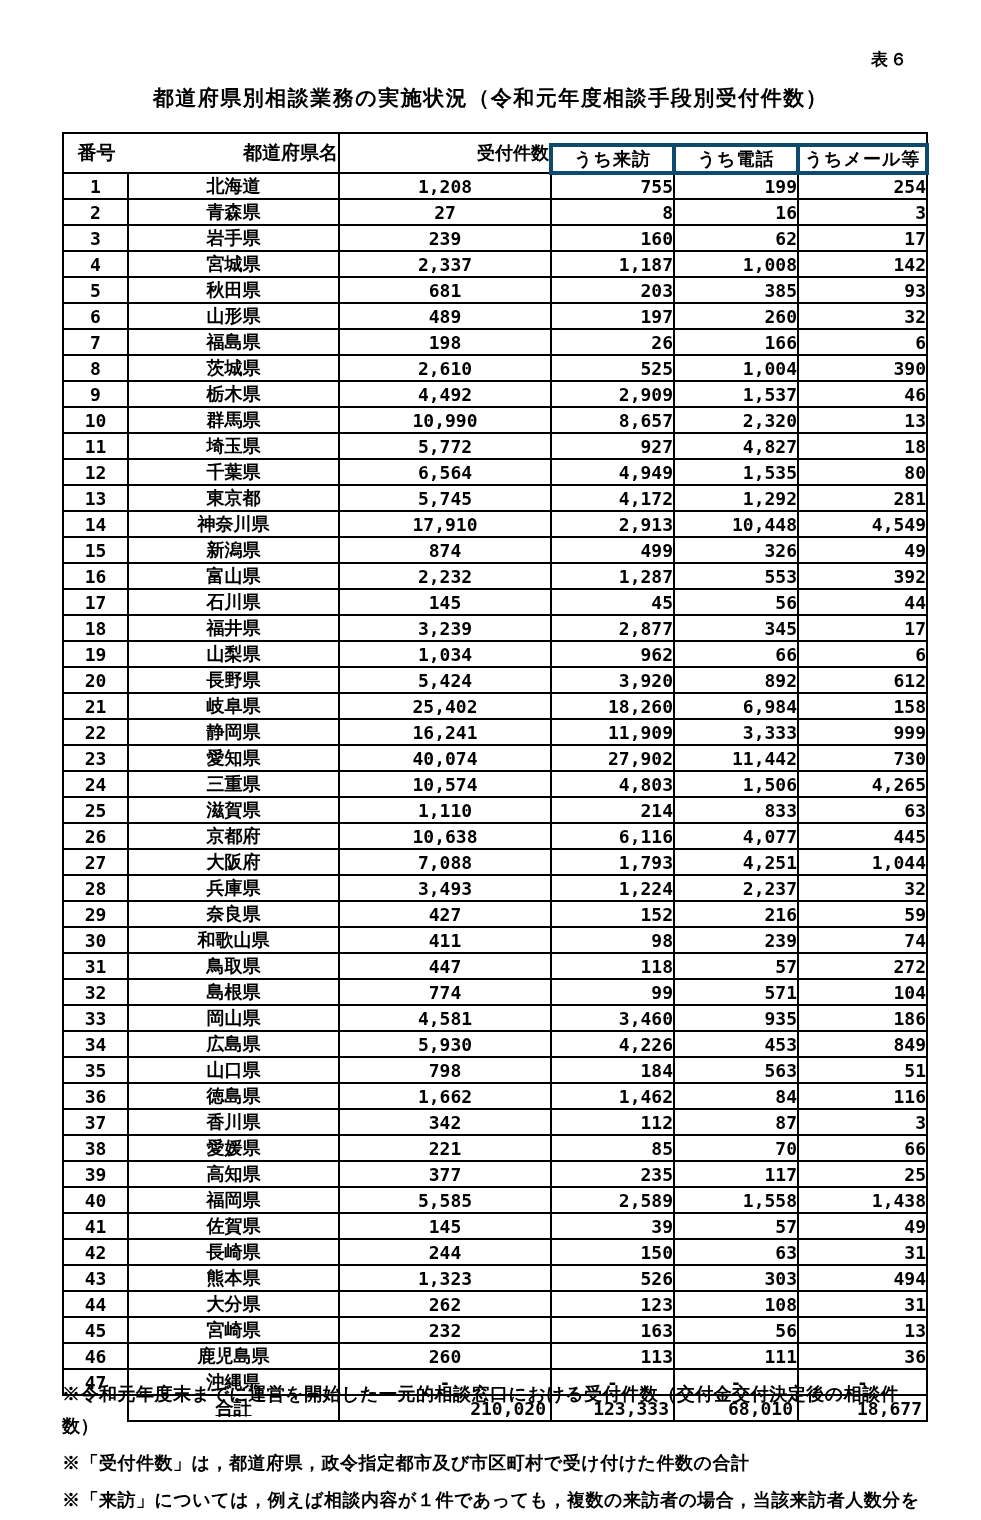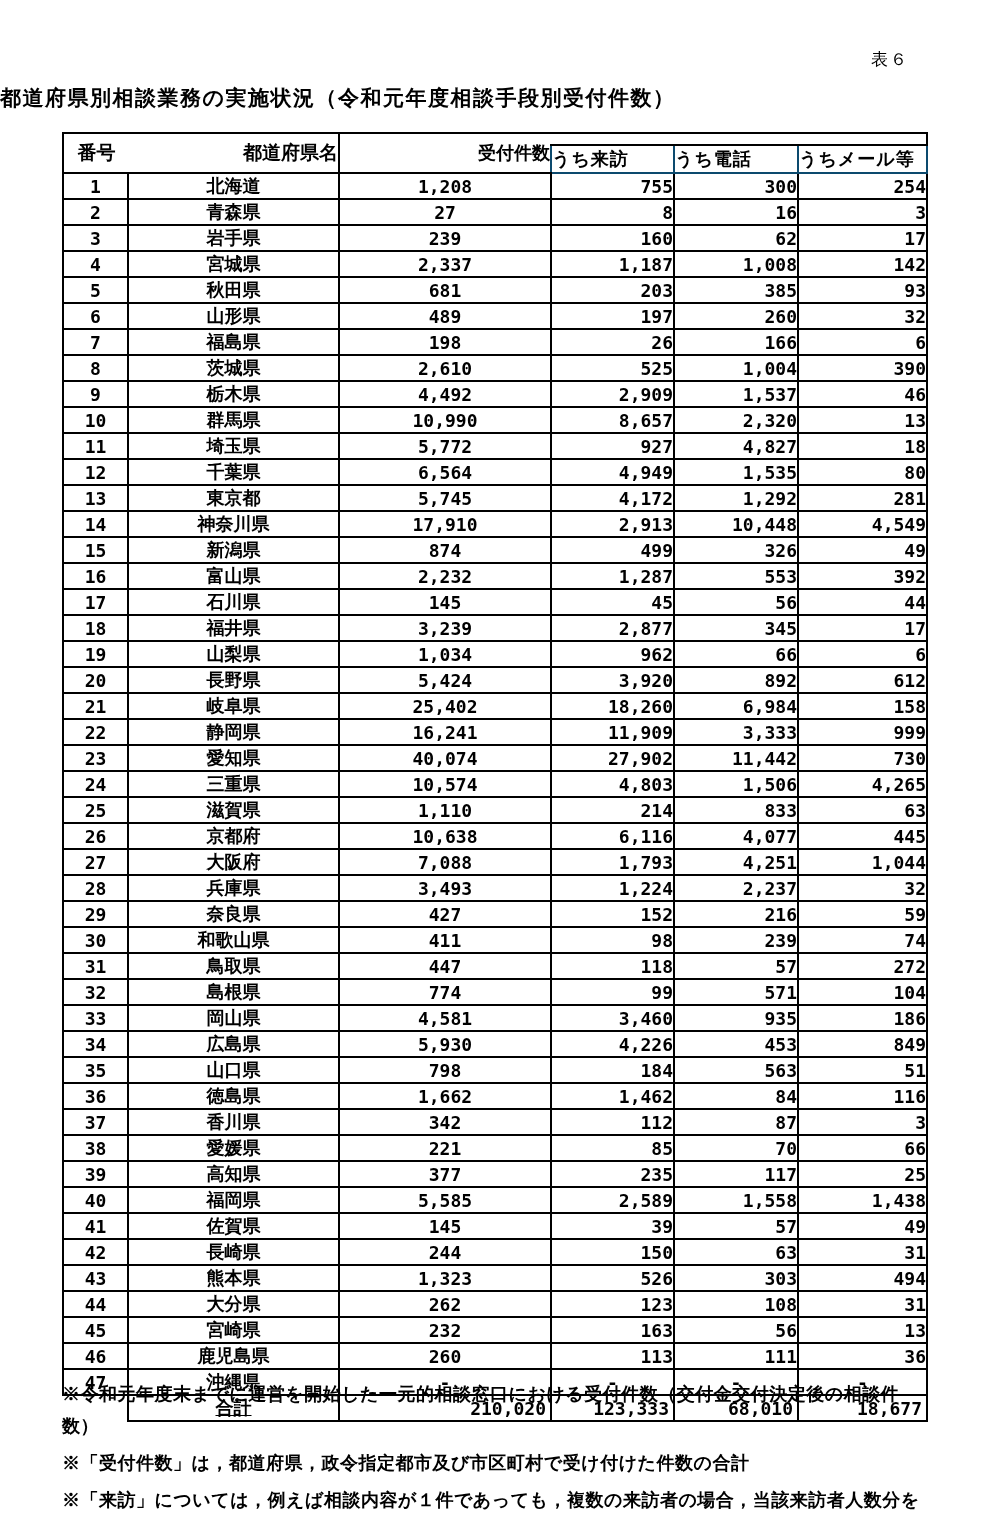--- a/index.html
+++ b/index.html
@@ -6,43 +6,44 @@
   .page{
     position:relative;
     width:981px;height:1520px;
     background:#ffffff;
     font-family:"Liberation Sans",sans-serif;
     color:#000;
     overflow:hidden;
   }
   .table-label{
     position:absolute;top:48px;right:72px;
-    font-size:17px;font-weight:400;letter-spacing:2px;
+    font-size:17px;font-weight:700;letter-spacing:2px;
   }
   .doc-title{
     position:absolute;top:84px;left:0;width:100%;
+    text-align:center;
     font-size:21px;font-weight:700;letter-spacing:1.5px;
   }
   table.main{
     position:absolute;left:62px;top:132px;
     border-collapse:collapse;table-layout:fixed;width:864px;
   }
   table.main th,table.main td{
     padding:0;margin:0;vertical-align:middle;
     font-weight:600;font-size:18px;
     overflow:hidden;white-space:nowrap;
   }
   
   tr.hrow1{height:12px;}
   tr.hrow2{height:28px;}
   th.cell-a{border:2px solid #000;}
   th.cell-b{border-top:2px solid #000;border-bottom:2px solid #000;border-left:2px solid #000;border-right:none;
     font-size:19px;font-weight:700;text-align:right;}
   th.cell-c{border-top:2px solid #000;border-right:2px solid #000;border-bottom:2px solid #000;border-left:none;}
-  th.sub{border:2px solid #0c4a6e;font-size:13px;font-weight:700;letter-spacing:1px;text-align:left;}
+  th.sub{border:4px solid #0c4a6e;font-size:13px;font-weight:700;letter-spacing:1px;text-align:center;}
   .a-flex{display:flex;align-items:center;height:100%;font-size:19px;font-weight:700;}
   .a-flex .no-label{width:65px;text-align:center;}
   .a-flex .pref-label{flex:1;text-align:right;}
   
   tbody tr{height:25px;}
   tbody td{border:2px solid #000;}
   td.no{ text-align:center;font-family:"DejaVu Sans Mono",monospace;}
   td.pref{text-align:center;}
   td.cnt{ text-align:center;font-family:"DejaVu Sans Mono",monospace;}
   td.rnum{text-align:right;padding-right:4px;font-family:"DejaVu Sans Mono",monospace;}
@@ -97,21 +98,21 @@
         <th class="sub">うち電話</th>
         <th class="sub">うちメール等</th>
       </tr>
     </thead>
     <tbody>
         <tr>
       <td class="no">1</td>
       <td class="pref">北海道</td>
       <td class="cnt">1,208</td>
       <td class="rnum">755</td>
-      <td class="rnum">300</td>
+      <td class="rnum">199</td>
       <td class="rnum">254</td>
     </tr>
         <tr>
       <td class="no">2</td>
       <td class="pref">青森県</td>
       <td class="cnt">27</td>
       <td class="rnum">8</td>
       <td class="rnum">16</td>
       <td class="rnum">3</td>
     </tr>

